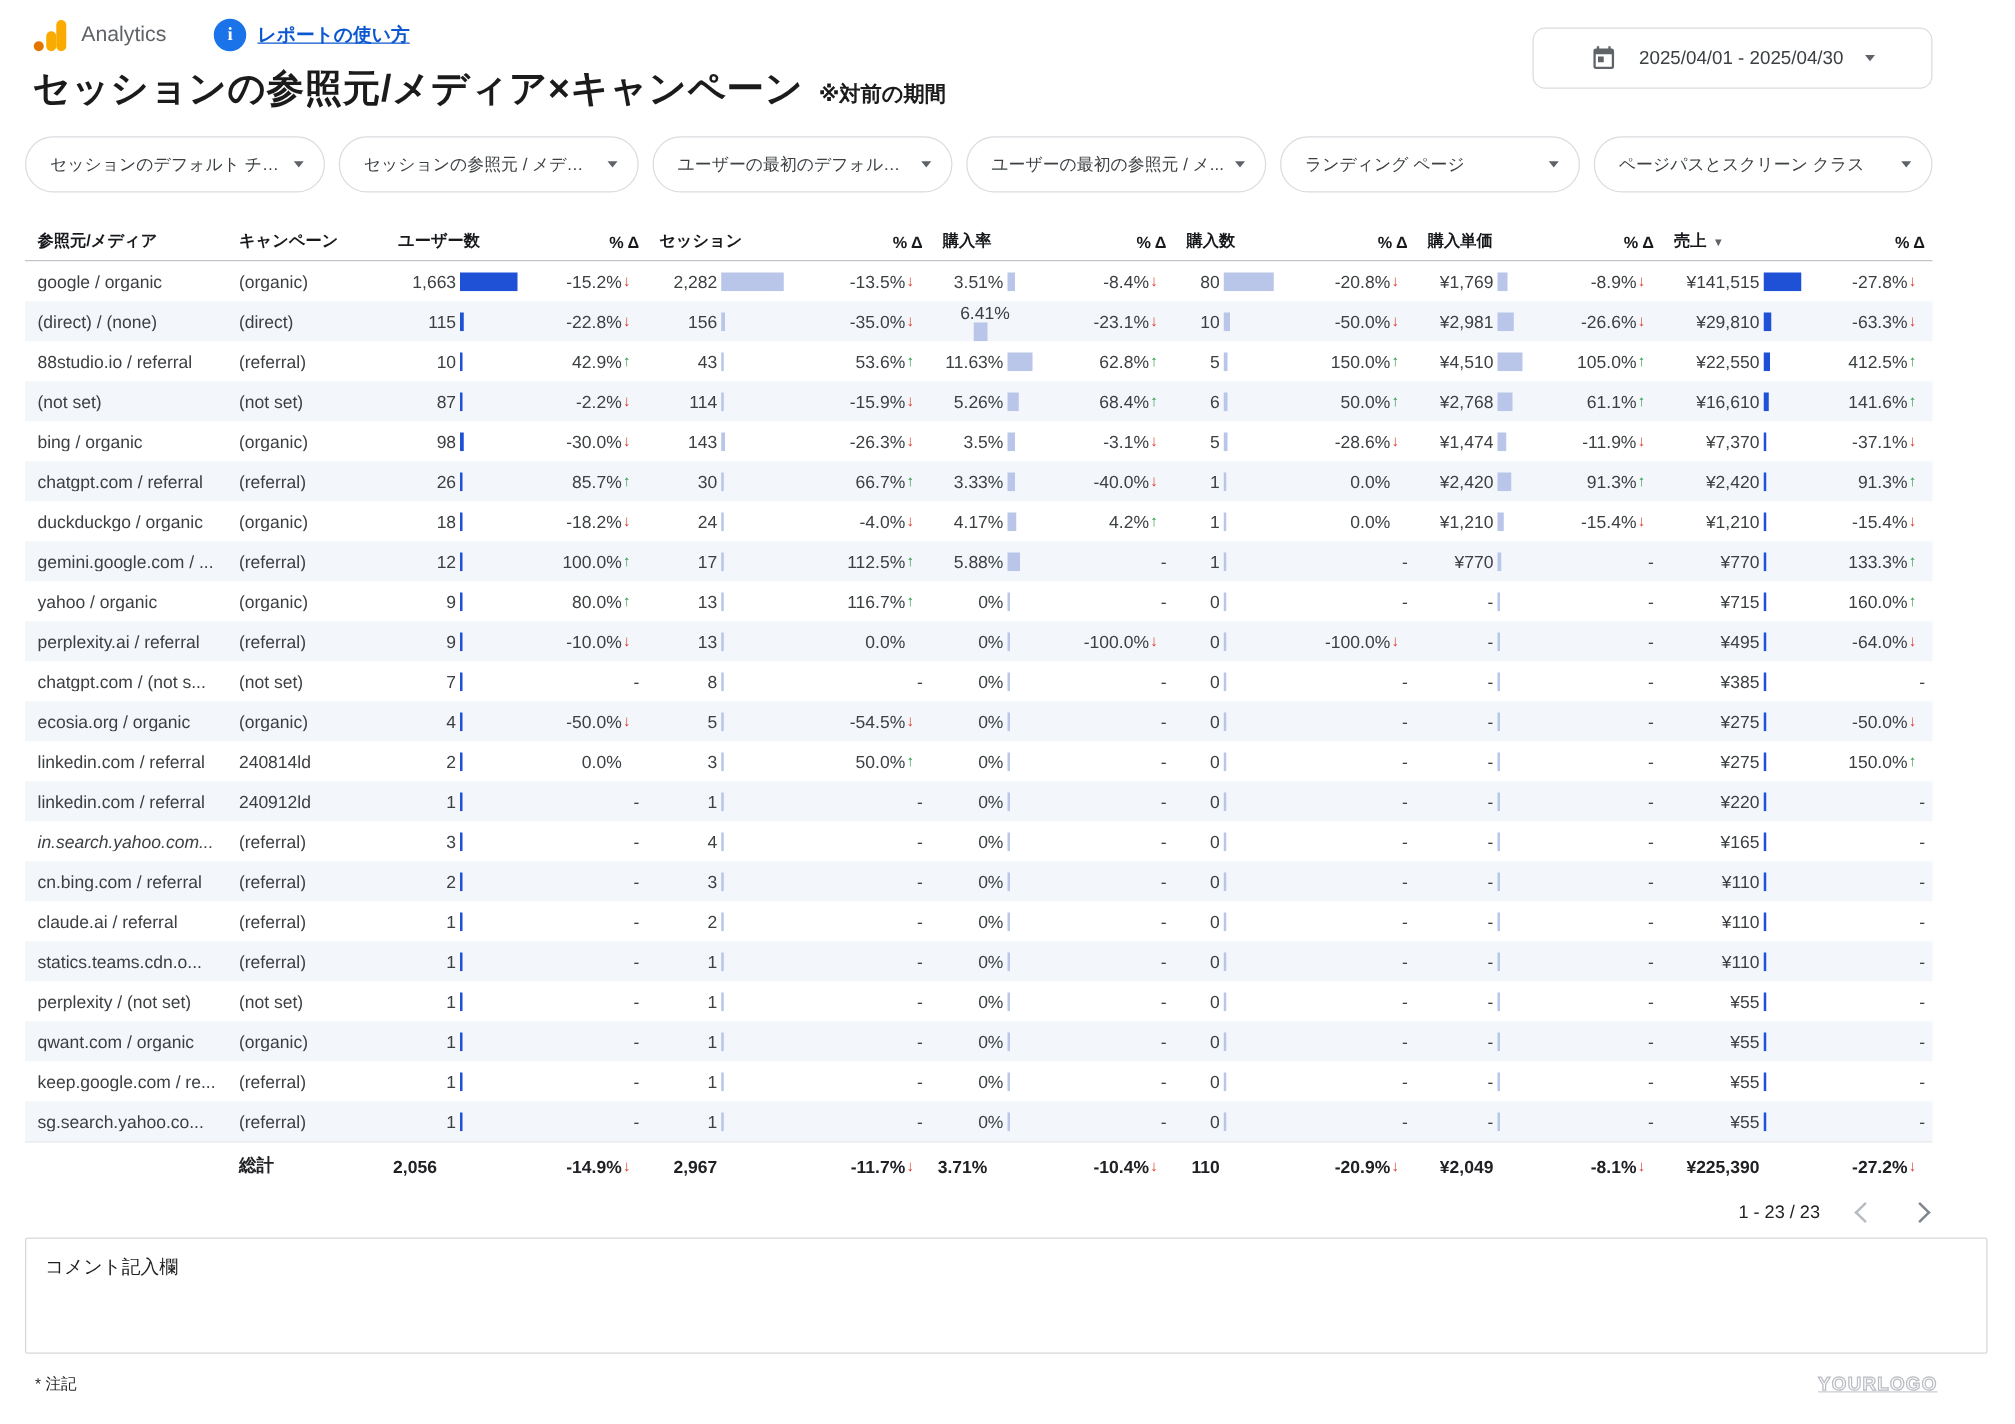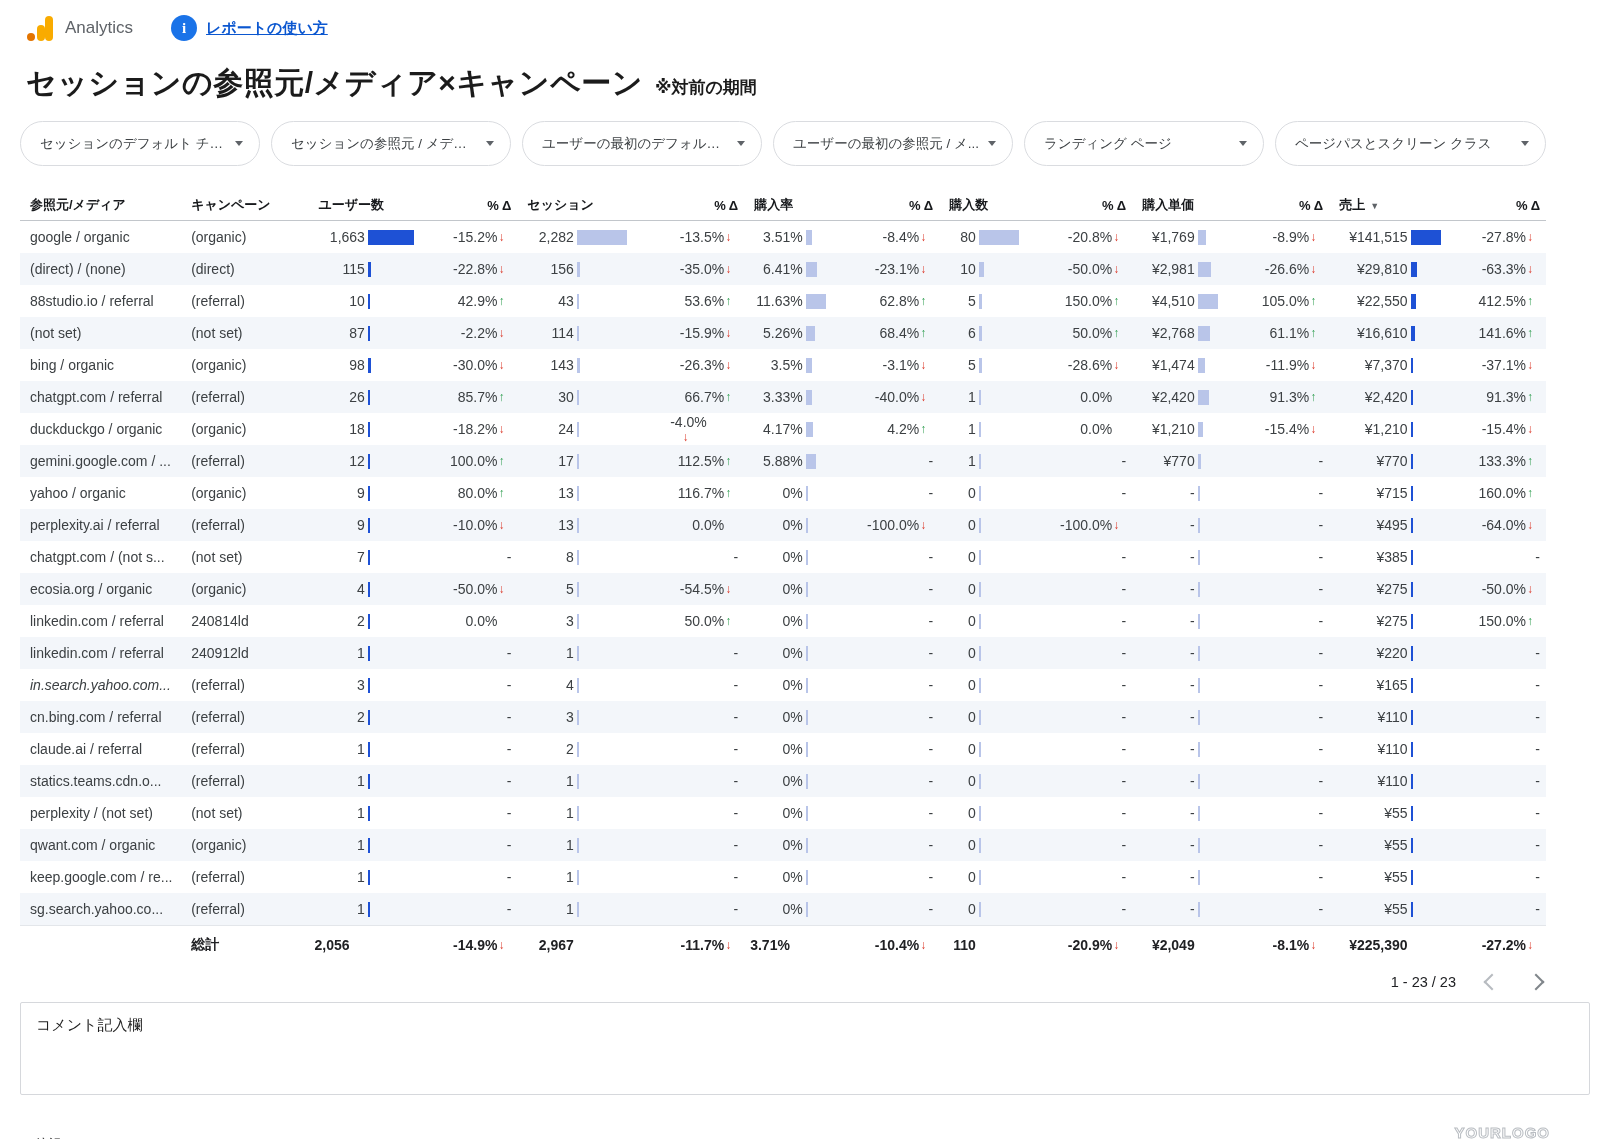--- a/index.html
+++ b/index.html
@@ -62,21 +62,21 @@
   .pagination{display:flex;justify-content:flex-end;align-items:center;gap:30px;margin:11px 70px 0 0;
     font-size:14.5px;color:#202124;}
   .chev{width:10px;height:10px;display:inline-block;border-top:2.5px solid #9aa0a6;border-right:2.5px solid #9aa0a6;cursor:pointer;}
   .chev.left{transform:rotate(-135deg);border-color:#b7bbc0;}
   .chev.right{transform:rotate(45deg);border-color:#80868b;}
   .chevs{display:flex;gap:32px;align-items:center;}
   
   .comment{margin:12px 22px 0 20px;height:93px;box-sizing:border-box;border:1px solid #d6d8dc;border-radius:2px;
     padding:13px 15px;font-size:15px;color:#1f1f1f;background:#fff;}
   .footer{display:flex;justify-content:space-between;align-items:center;margin:16px 62px 0 28px;}
-  .note{font-size:12.5px;color:#1f1f1f;margin-top:25px;}
+  .note{font-size:12.5px;color:#1f1f1f;}
   .yourlogo{font-size:15px;font-weight:800;letter-spacing:1px;color:#ffffff;
     -webkit-text-stroke:1px #b9bdc2;text-decoration:underline;text-decoration-color:#c9cdd2;}
 </style>
 </head>
 <body>
 
 <div class="header">
   <div class="brand-row">
     <div class="brand">
       <div class="ga-logo">
@@ -87,20 +87,27 @@
       <span class="brand-name">Analytics</span>
     </div>
     <div class="help">
       <span class="info-badge">i</span>
       <span class="help-link">レポートの使い方</span>
     </div>
   </div>
   <div class="page-title">
     <span class="main">セッションの参照元/メディア×キャンペーン</span>
     <span class="note">※対前の期間</span>
+  </div>
+  <div class="datepicker">
+    <svg width="22" height="22" viewBox="0 0 24 24" fill="#5f6368">
+        <path d="M19 3h-1V1h-2v2H8V1H6v2H5c-1.1 0-2 .9-2 2v14c0 1.1.9 2 2 2h14c1.1 0 2-.9 2-2V5c0-1.1-.9-2-2-2zm0 16H5V8h14v11zM7 10h5v5H7z"></path>
+      </svg>
+    <span class="date-text">2025/04/01 - 2025/04/30</span>
+    <span class="caret"></span>
   </div>
 </div>
 
 <div class="filters">
   <div class="chip">
       <span class="lbl">セッションのデフォルト チャ...</span>
       <span class="caret"></span>
     </div>
   <div class="chip">
       <span class="lbl">セッションの参照元 / メディア</span>
@@ -221,21 +228,21 @@
       <div class="cell metric-cell" style="width: 116px;">
         <span class="num">156</span>
         <span class="barwrap" style="width: 50px;">
           <span class="bar light" style="width: 3px;"></span>
         </span>
       </div>
       <div class="cell delta-cell" style="width: 112px;">
         <span>-35.0%</span>
         <span class="arrow down">↓</span>
       </div>
-      <div class="cell metric-cell" style="width: 88px;">
+      <div class="cell metric-cell" style="width: 88px; flex-direction: column;">
         <span class="num">6.41%</span>
         <span class="barwrap" style="width: 20px;">
           <span class="bar light" style="width: 11px;"></span>
         </span>
       </div>
       <div class="cell delta-cell" style="width: 108px;">
         <span>-23.1%</span>
         <span class="arrow down">↓</span>
       </div>
       <div class="cell metric-cell" style="width: 86px;">
@@ -537,21 +544,21 @@
       <div class="cell delta-cell" style="width: 98px;">
         <span>-18.2%</span>
         <span class="arrow down">↓</span>
       </div>
       <div class="cell metric-cell" style="width: 116px;">
         <span class="num">24</span>
         <span class="barwrap" style="width: 50px;">
           <span class="bar light" style="width: 2px;"></span>
         </span>
       </div>
-      <div class="cell delta-cell" style="width: 112px; flex-direction: column;">
+      <div class="cell delta-cell" style="width: 112px;">
         <span>-4.0%</span>
         <span class="arrow down">↓</span>
       </div>
       <div class="cell metric-cell" style="width: 88px;">
         <span class="num">4.17%</span>
         <span class="barwrap" style="width: 20px;">
           <span class="bar light" style="width: 7px;"></span>
         </span>
       </div>
       <div class="cell delta-cell" style="width: 108px;">

